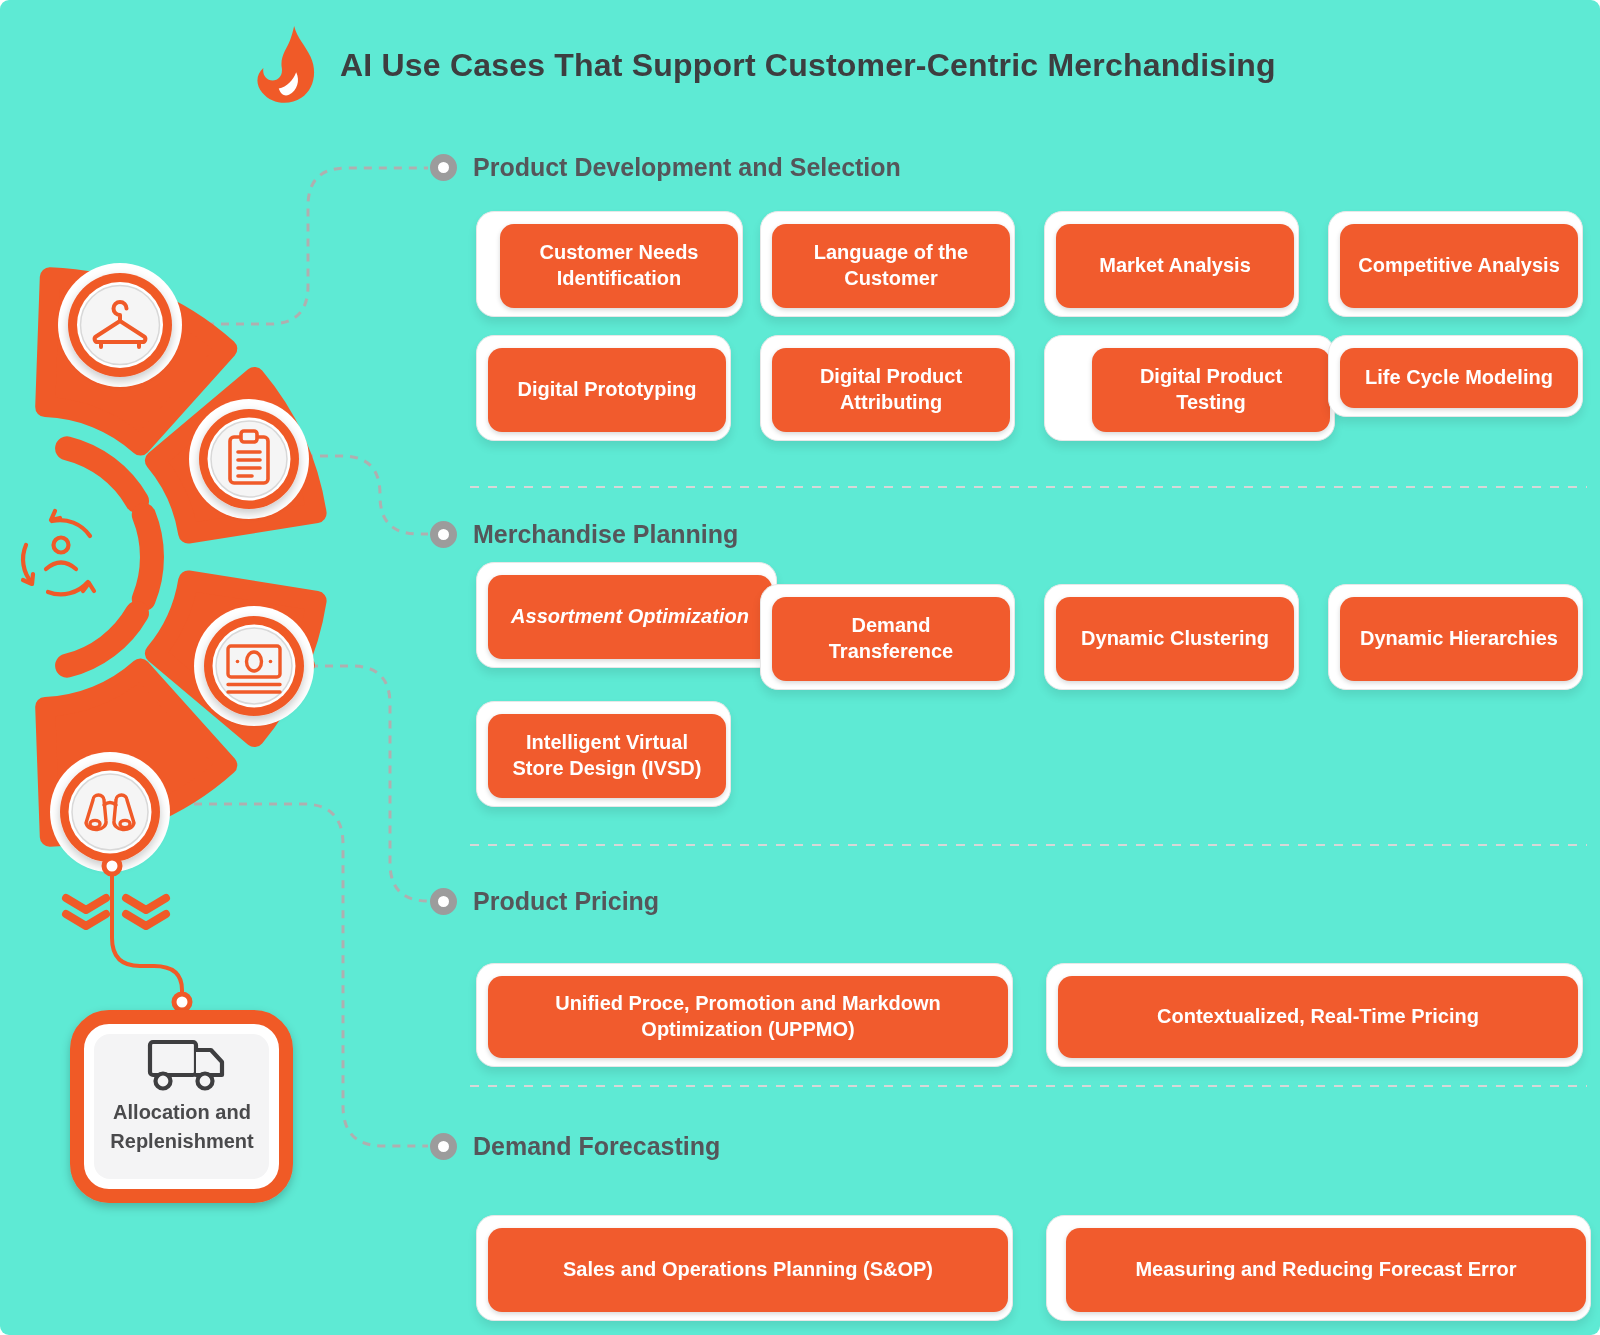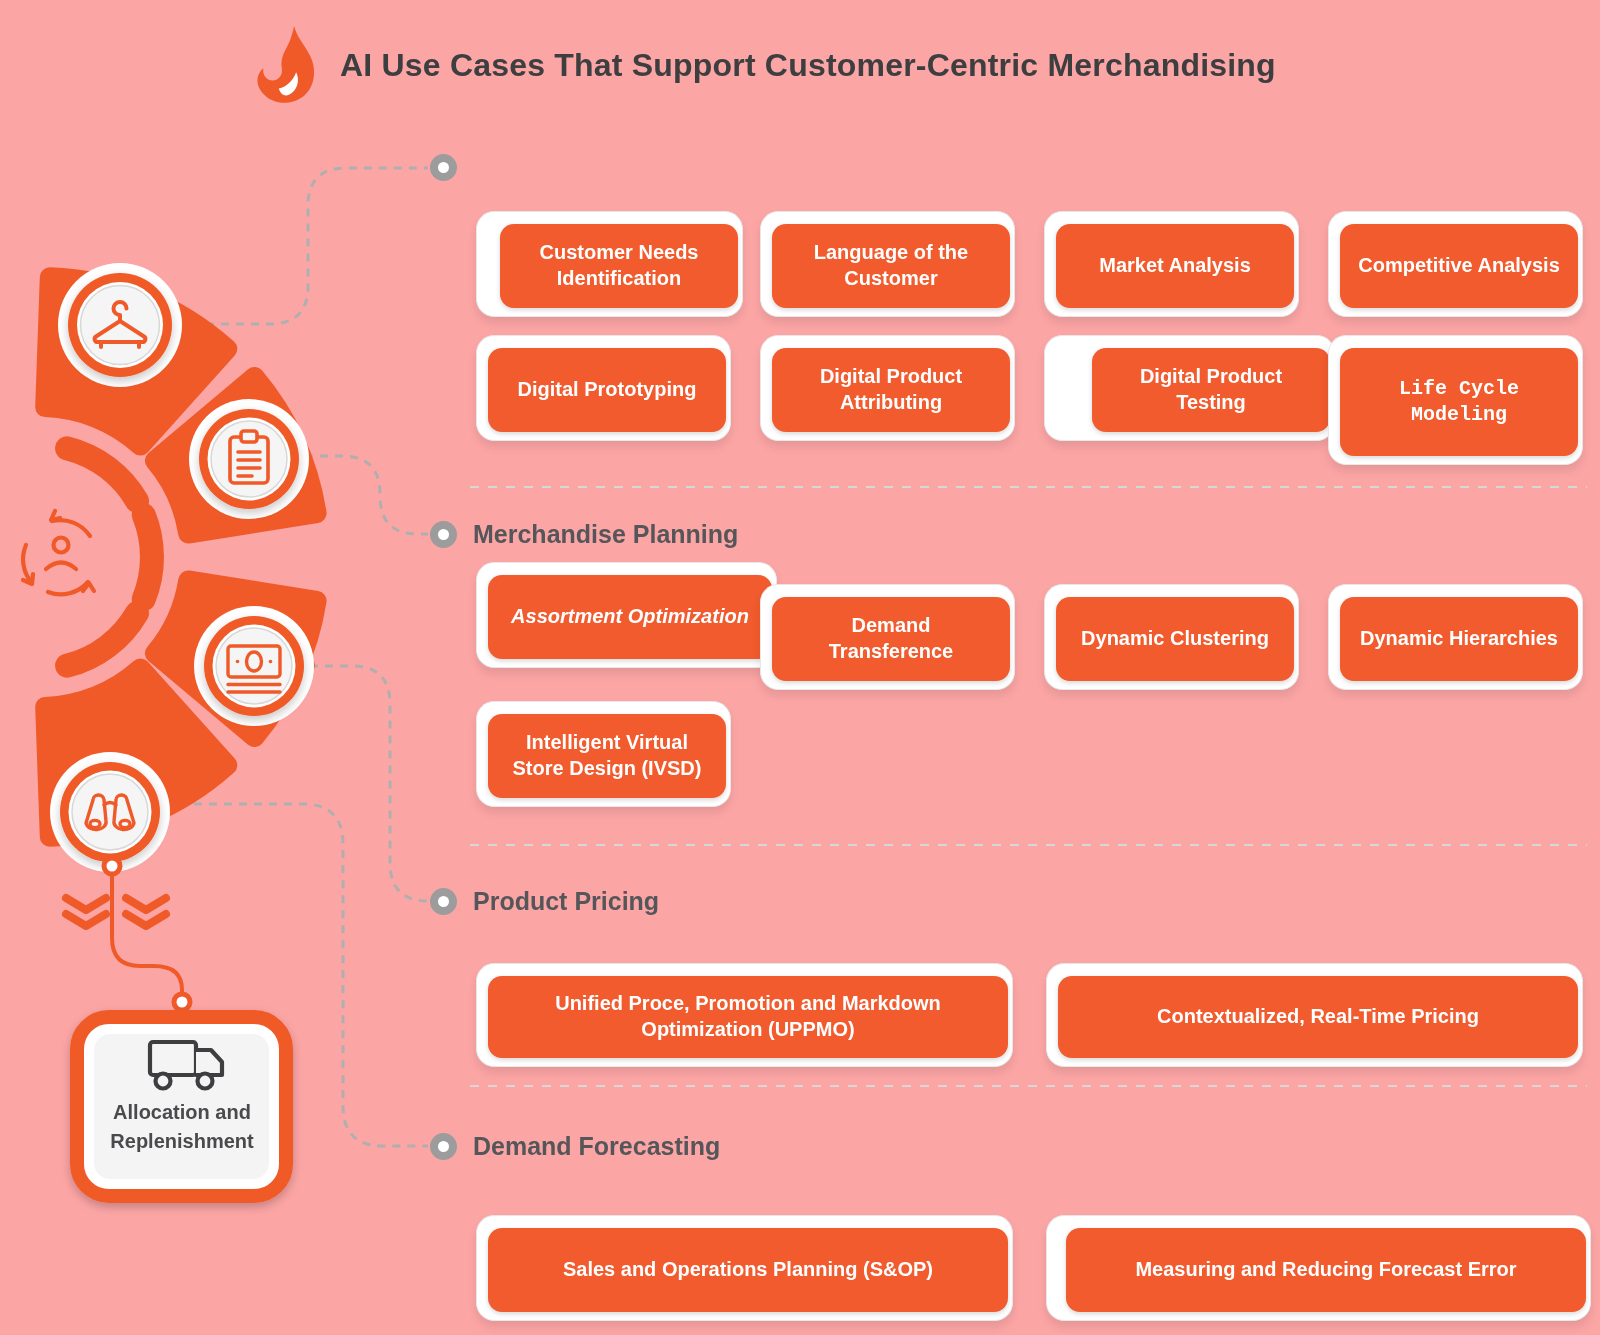--- a/index.html
+++ b/index.html
@@ -1,18 +1,19 @@
 <!DOCTYPE html>
 <html><head>
 <meta charset="utf-8">
 <style>
   html,body{margin:0;padding:0;background:#ffffff;}
   .canvas{
-    position:relative;width:1600px;height:1335px;background:#fca5a5;overflow:hidden;
+    position:relative;width:1600px;height:1335px;background:#5eead4;overflow:hidden;
     font-family:"Liberation Sans", sans-serif;
+    border-radius:9px;
   }
   .bg-svg{position:absolute;left:0;top:0;width:1600px;height:1335px;}
   
   .titlebar{position:absolute;left:256px;top:26px;display:flex;align-items:center;gap:18px;}
   .page-title{margin:0;font-size:32px;font-weight:700;color:#3d3e40;letter-spacing:.2px;}
   
   .sec-h{position:absolute;display:flex;align-items:center;gap:16px;height:34px;}
   .donut{width:11px;height:11px;border:8px solid #9c9c9c;border-radius:50%;background:#fff;flex:0 0 auto;}
   .sec-label{font-size:25px;font-weight:700;color:#55565a;white-space:nowrap;}
   
@@ -155,20 +156,21 @@
   <div class="titlebar">
     <svg width="66" height="78" viewBox="0 0 64 76">
       <path fill="#F05A28" d="M37,0 c3,12 11,19 16,30 c7,15 3,32 -9,40 c-12,8 -29,6 -38,-5 C-1,57 0,47 7,41 c-1,7 3,12 9,12 c6,0 10,-5 9,-12 C23,30 30,22 33,14 C34.5,9.5 36,5 37,0 Z"></path>
       <path fill="#ffffff" d="M22,61 c8,-2 14,-8 17,-16 c4,8 1,18 -7,22 c-4,2 -8,0 -10,-6 Z"></path>
     </svg>
     <h1 class="page-title">AI Use Cases That Support Customer-Centric Merchandising</h1>
   </div>
 
   <div class="sec-h" style="left:430px;top:150px;">
     <span class="donut"></span>
+    <span class="sec-label">Product Development and Selection</span>
   </div>
   <div class="sec-h" style="left:430px;top:517px;">
     <span class="donut"></span>
     <span class="sec-label">Merchandise Planning</span>
   </div>
   <div class="sec-h" style="left:430px;top:884px;">
     <span class="donut"></span>
     <span class="sec-label">Product Pricing</span>
   </div>
   <div class="sec-h" style="left:430px;top:1129px;">
@@ -194,21 +196,21 @@
     </div>
   <div class="chip-wrap" style="left:488px;top:348px;width:238px;height:84px;">
     <div class="chip">Digital Prototyping</div>
     </div>
   <div class="chip-wrap" style="left:772px;top:348px;width:238px;height:84px;">
     <div class="chip">Digital Product Attributing</div>
     </div>
   <div class="chip-wrap" style="left:1056px;top:348px;width:238px;height:84px;padding-left:36px;">
     <div class="chip">Digital Product Testing</div>
     </div>
-  <div class="chip-wrap" style="left:1340px;top:348px;width:238px;height:108px;font-family:Liberation Mono, monospace;">
+  <div class="chip-wrap" style="left:1340px;top:348px;width:238px;height:60px;">
     <div class="chip">Life Cycle Modeling</div>
     </div>
 
   <div class="chip-wrap" style="left:488px;top:575px;width:284px;height:84px;font-style:italic;">
     <div class="chip">Assortment Optimization</div>
     </div>
   <div class="chip-wrap" style="left:772px;top:597px;width:238px;height:84px;">
     <div class="chip">Demand Transference</div>
     </div>
   <div class="chip-wrap" style="left:1056px;top:597px;width:238px;height:84px;">

